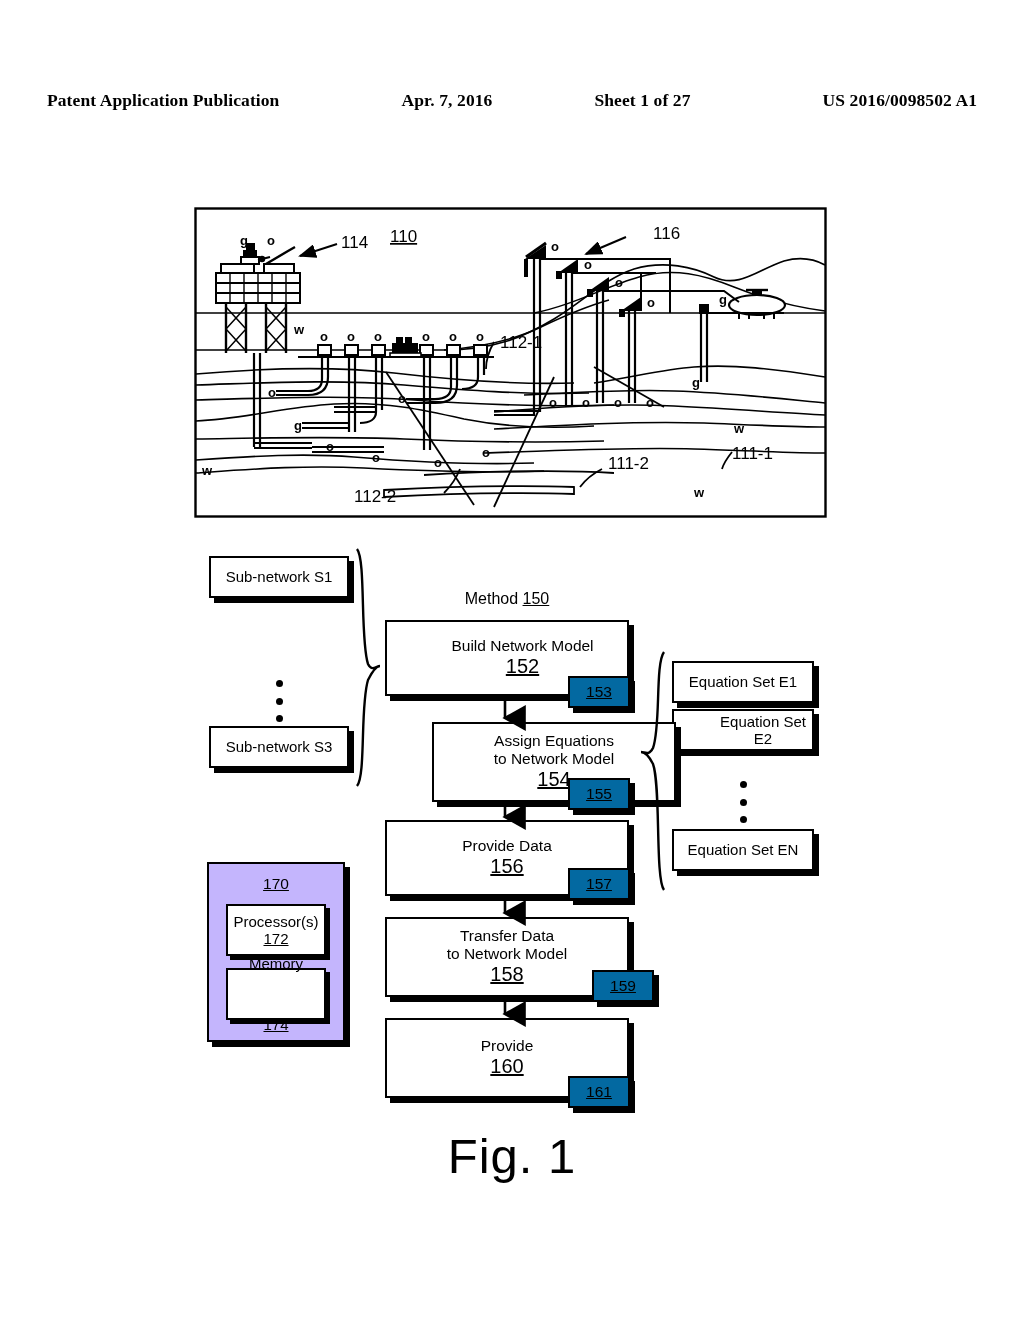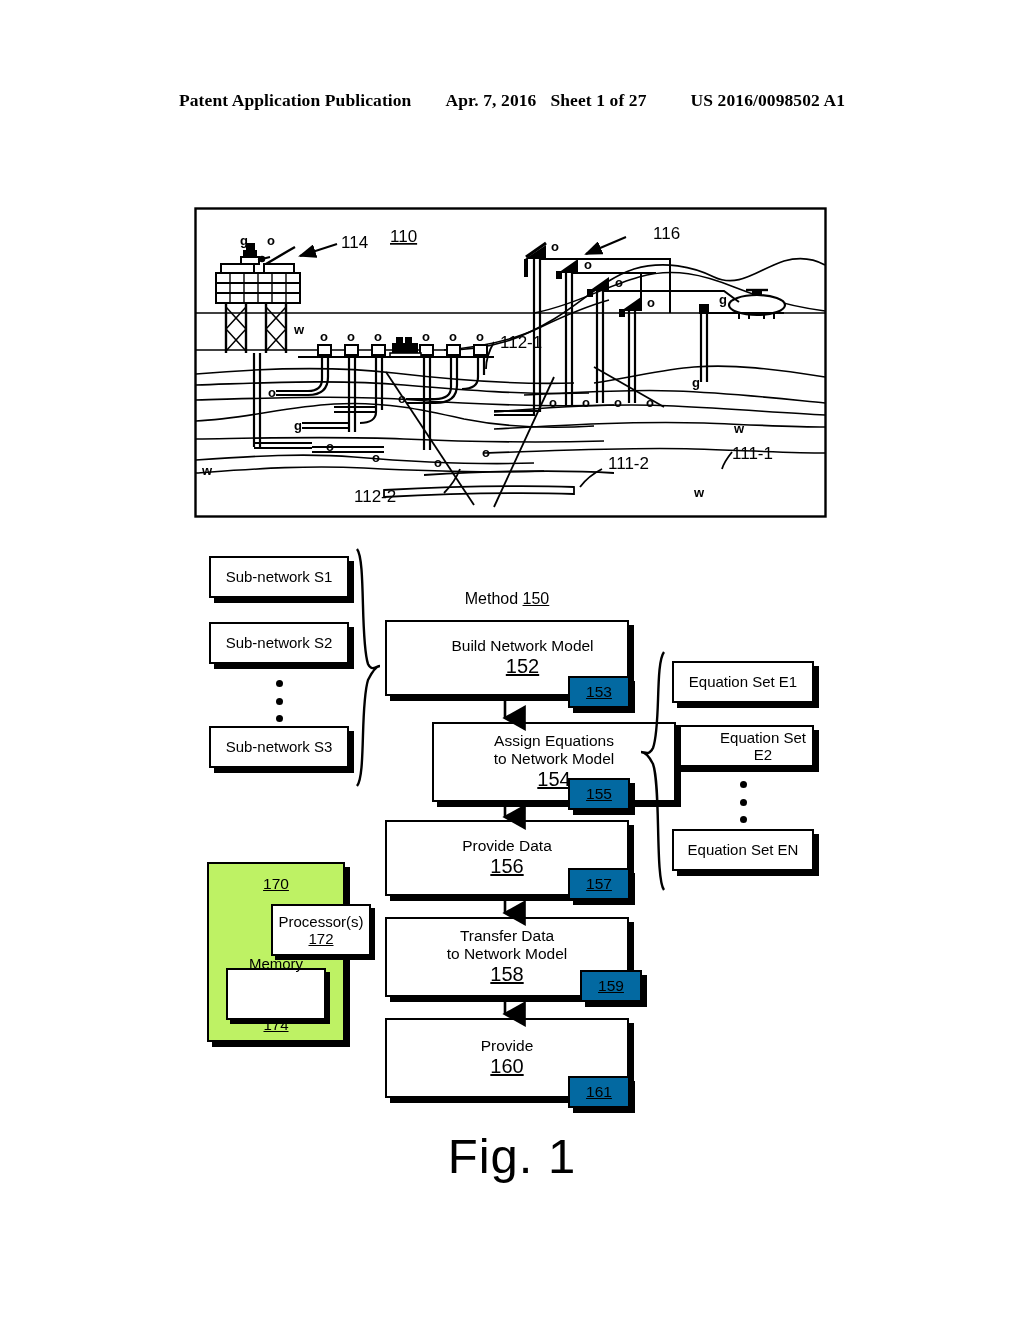--- a/index.html
+++ b/index.html
@@ -8,21 +8,21 @@
     width:1024px;height:1320px;position:relative;overflow:hidden;
     font-family:"Liberation Sans", sans-serif;color:#000;
   }
   .page{position:absolute;inset:0;}
 
   
   .pub-header{
     position:absolute;left:0;right:0;top:88px;height:24px;
     font-family:"Liberation Serif", serif;font-weight:bold;font-size:17.5px;
     display:flex;justify-content:center;align-items:center;
-    letter-spacing:.1px;white-space:nowrap;
+    letter-spacing:.1px;white-space:nowrap;gap:44px;
   }
   .pub-header .seg{display:inline-block;}
   .h-gap-a{display:inline-block;width:34px;}
   .h-gap-b{display:inline-block;width:14px;}
   .h-gap-c{display:inline-block;width:44px;}
 
   
   .illus{position:absolute;left:194px;top:207px;width:633px;height:311px;}
   .illus svg{display:block;}
 
@@ -53,21 +53,21 @@
     position:absolute;background:#0369a1;border:2.2px solid #000;box-sizing:border-box;
     box-shadow:5px 5px 0 0 #000;
     width:62px;height:32px;
     display:flex;align-items:center;justify-content:center;
     font-size:15.5px;text-decoration:underline;z-index:6;
   }
 
   
   .sysbox{
     position:absolute;left:207px;top:862px;width:138px;height:180px;
-    background:#bef264;border:2.2px solid #000;box-sizing:border-box;
+    background:#c4b5fd;border:2.2px solid #000;box-sizing:border-box;
     box-shadow:5px 5px 0 0 #000;
   }
   .sys-num{
     position:absolute;left:0;right:0;top:11px;text-align:center;
     font-size:15.5px;text-decoration:underline;
   }
   .innerbox{
     position:absolute;background:#fff;border:2.2px solid #000;box-sizing:border-box;
     box-shadow:4px 4px 0 0 #000;
     display:flex;flex-direction:column;align-items:center;justify-content:center;
@@ -393,36 +393,33 @@
     </svg>
   </div>
 
   <div class="method-title">
     <span>Method </span><u>150</u>
   </div>
 
   <div class="fbox snbox" style="top:556px;align-items:center;">
     <span class="ln">Sub-network S1</span>
   </div>
-  <div class="fbox snbox" style="top:622px;">
-    <span class="ln">Sub-network S2</span>
-  </div>
   <div class="vdots" style="left:275px;top:680px;width:8px;height:42px;">
       <i></i>
       <i></i>
       <i></i>
     </div>
   <div class="fbox snbox" style="top:726px;">
     <span class="ln">Sub-network S3</span>
   </div>
 
   <div class="fbox eqbox" style="top:661px;">
     <span class="ln">Equation Set E1</span>
   </div>
-  <div class="fbox eqbox" style="top:725px;padding-left:40px;">
+  <div class="fbox eqbox" style="top:709px;padding-left:40px;">
     <span class="ln">Equation Set E2</span>
   </div>
   <div class="vdots" style="left:739px;top:781px;width:8px;height:42px;">
       <i></i>
       <i></i>
       <i></i>
     </div>
   <div class="fbox eqbox" style="top:829px;">
     <span class="ln">Equation Set EN</span>
   </div>
@@ -444,31 +441,31 @@
     <span class="ln">Provide Data</span>
     <span class="num">156</span>
   </div>
   <div class="tagbox" style="left:568px;top:868px;">157</div>
 
   <div class="fbox stepbox" style="top:917px;height:80px;">
     <span class="ln">Transfer Data</span>
     <span class="ln">to Network Model</span>
     <span class="num">158</span>
   </div>
-  <div class="tagbox" style="left:580px;top:970px;">159</div>
+  <div class="tagbox" style="left:592px;top:970px;">159</div>
 
   <div class="fbox stepbox" style="top:1018px;height:80px;">
     <span class="ln">Provide</span>
     <span class="num">160</span>
   </div>
   <div class="tagbox" style="left:568px;top:1076px;">161</div>
 
   <div class="sysbox">
     <div class="sys-num">170</div>
-    <div class="innerbox" style="left:17px;top:40px;width:100px;height:52px;margin-left:45px;">
+    <div class="innerbox" style="left:17px;top:40px;width:100px;height:52px;">
       <span class="ln">Processor(s)</span>
       <span class="num">172</span>
     </div>
     <div class="innerbox" style="left:17px;top:104px;width:100px;height:52px;gap:44px;">
       <span class="ln">Memory</span>
       <span class="num">174</span>
     </div>
   </div>
 
   <svg class="braces">

